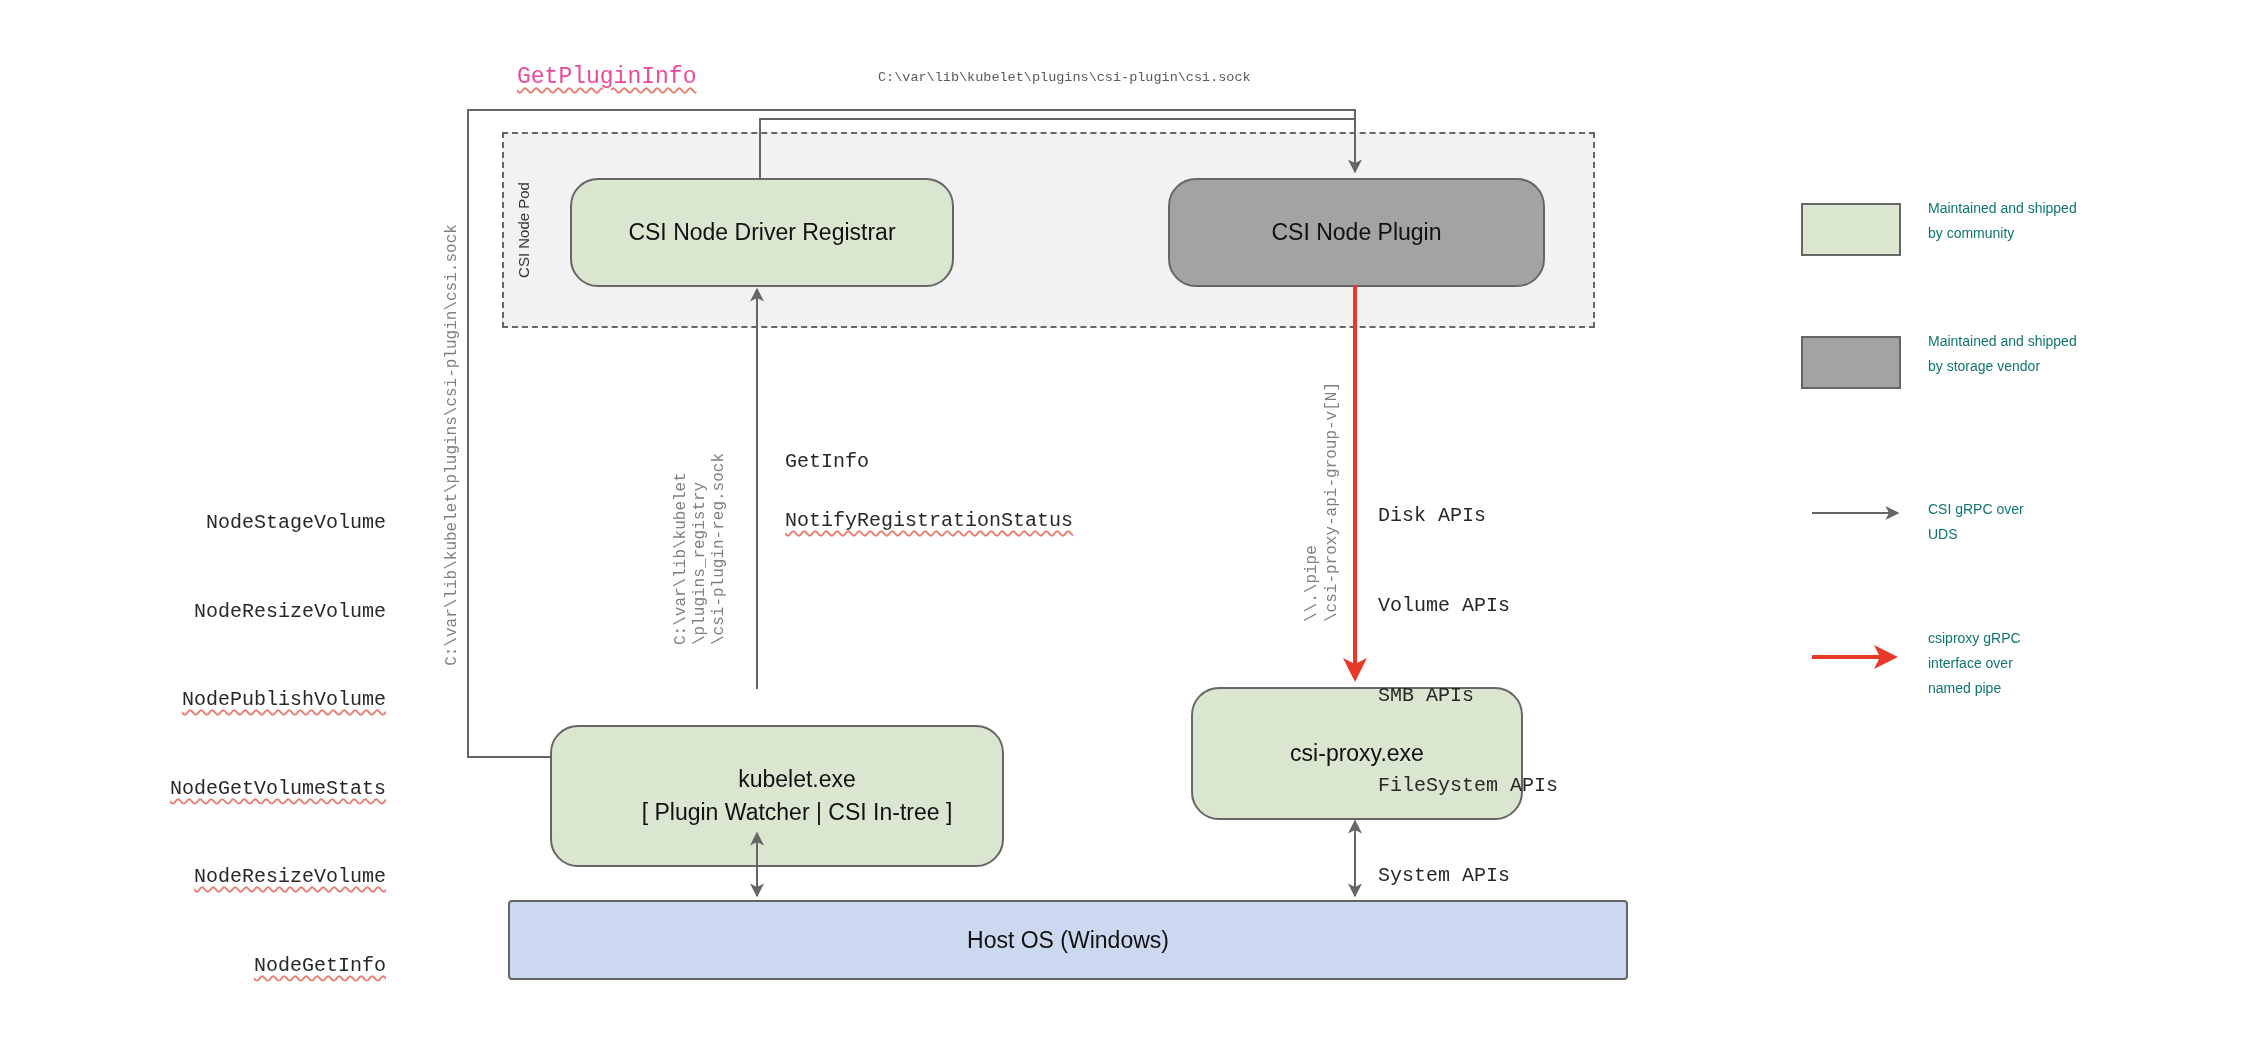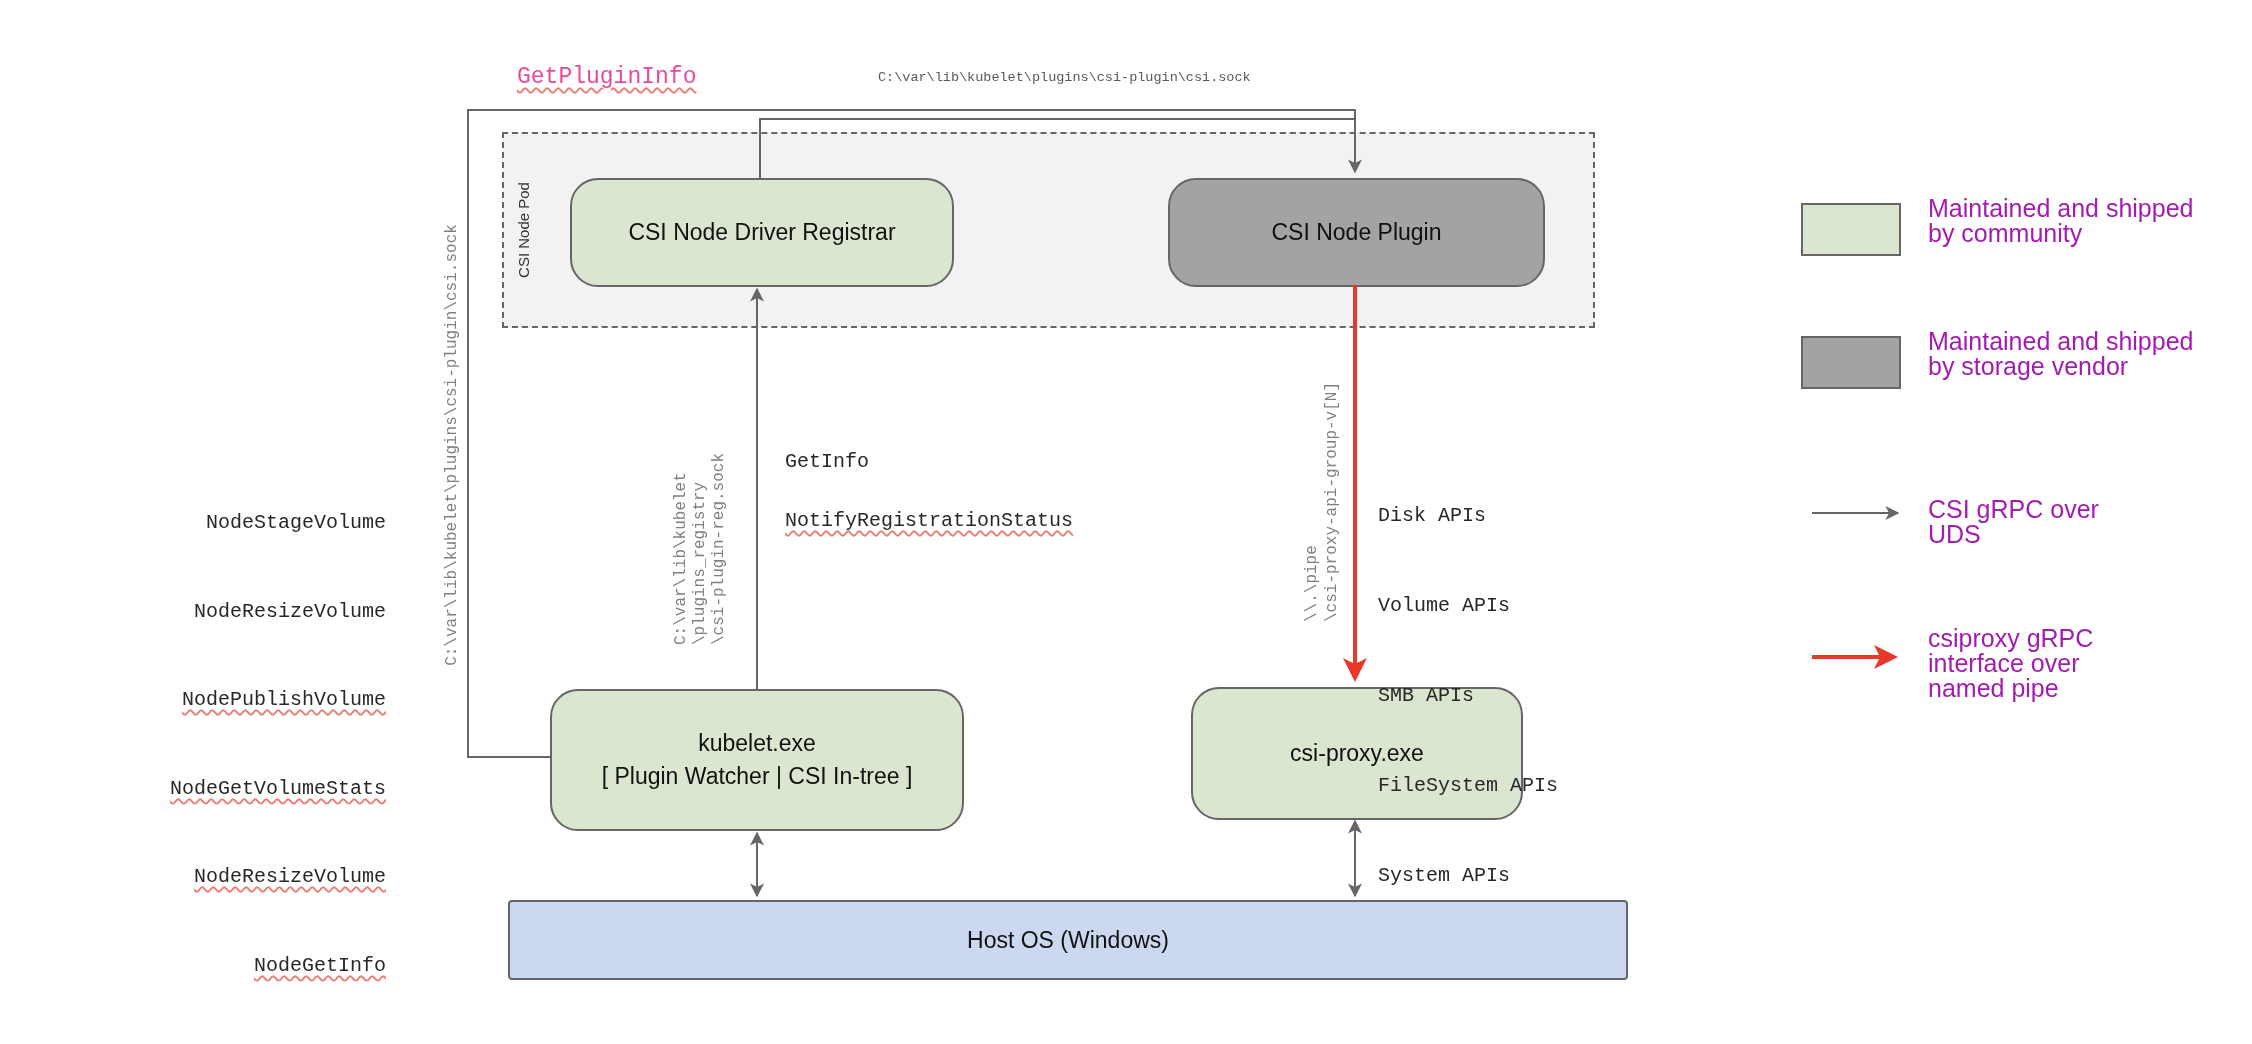--- a/index.html
+++ b/index.html
@@ -28,42 +28,42 @@
   .big-call{color:#ec4899;font-size:23px;}
   .sq{text-decoration-line:underline;text-decoration-style:wavy;
       text-decoration-color:#e87d72;text-decoration-thickness:1.5px;text-underline-offset:4px;}
 
   .methods{position:absolute;left:90px;top:449px;width:296px;text-align:right;
            line-height:29.5px;}
   .apis{position:absolute;left:1378px;top:441px;line-height:30px;text-align:left;}
 
   
   .swatch{position:absolute;width:100px;height:53px;border:2px solid #666666;box-sizing:border-box;}
-  .legend-text{position:absolute;font-size:25px;line-height:25px;color:#a21caf;}
+  .legend-text{position:absolute;font-size:14px;line-height:25px;color:#0f766e;}
 
   svg.wires{position:absolute;left:0;top:0;pointer-events:none;}
   .pod-label{font-size:15px;color:#333;}
 </style>
 </head>
 <body>
 
 <div class="canvas">
 
   <div class="pod"></div>
   <div class="vrot sans pod-label" style="left:523px;top:230px;">CSI Node Pod</div>
 
   <div class="node-box green" style="left:570px;top:178px;width:380px;height:105px;">
     <div>CSI Node Driver Registrar</div>
   </div>
 
   <div class="node-box yellow" style="left:1168px;top:178px;width:373px;height:105px;">
     <div>CSI Node Plugin</div>
   </div>
 
-  <div class="node-box green" style="left:550px;top:689px;width:410px;height:138px;">
+  <div class="node-box green" style="left:550px;top:725px;width:410px;height:138px;padding-left:40px;">
     <div>kubelet.exe</div>
     <div>[ Plugin Watcher | CSI In-tree ]</div>
   </div>
 
   <div class="node-box green" style="left:1191px;top:687px;width:328px;height:129px;text-align:right;">
     <div>csi-proxy.exe</div>
   </div>
 
   <div class="node-box blue" style="left:508px;top:900px;width:1116px;height:76px;border-radius:4px;">
     <div>Host OS (Windows)</div>

